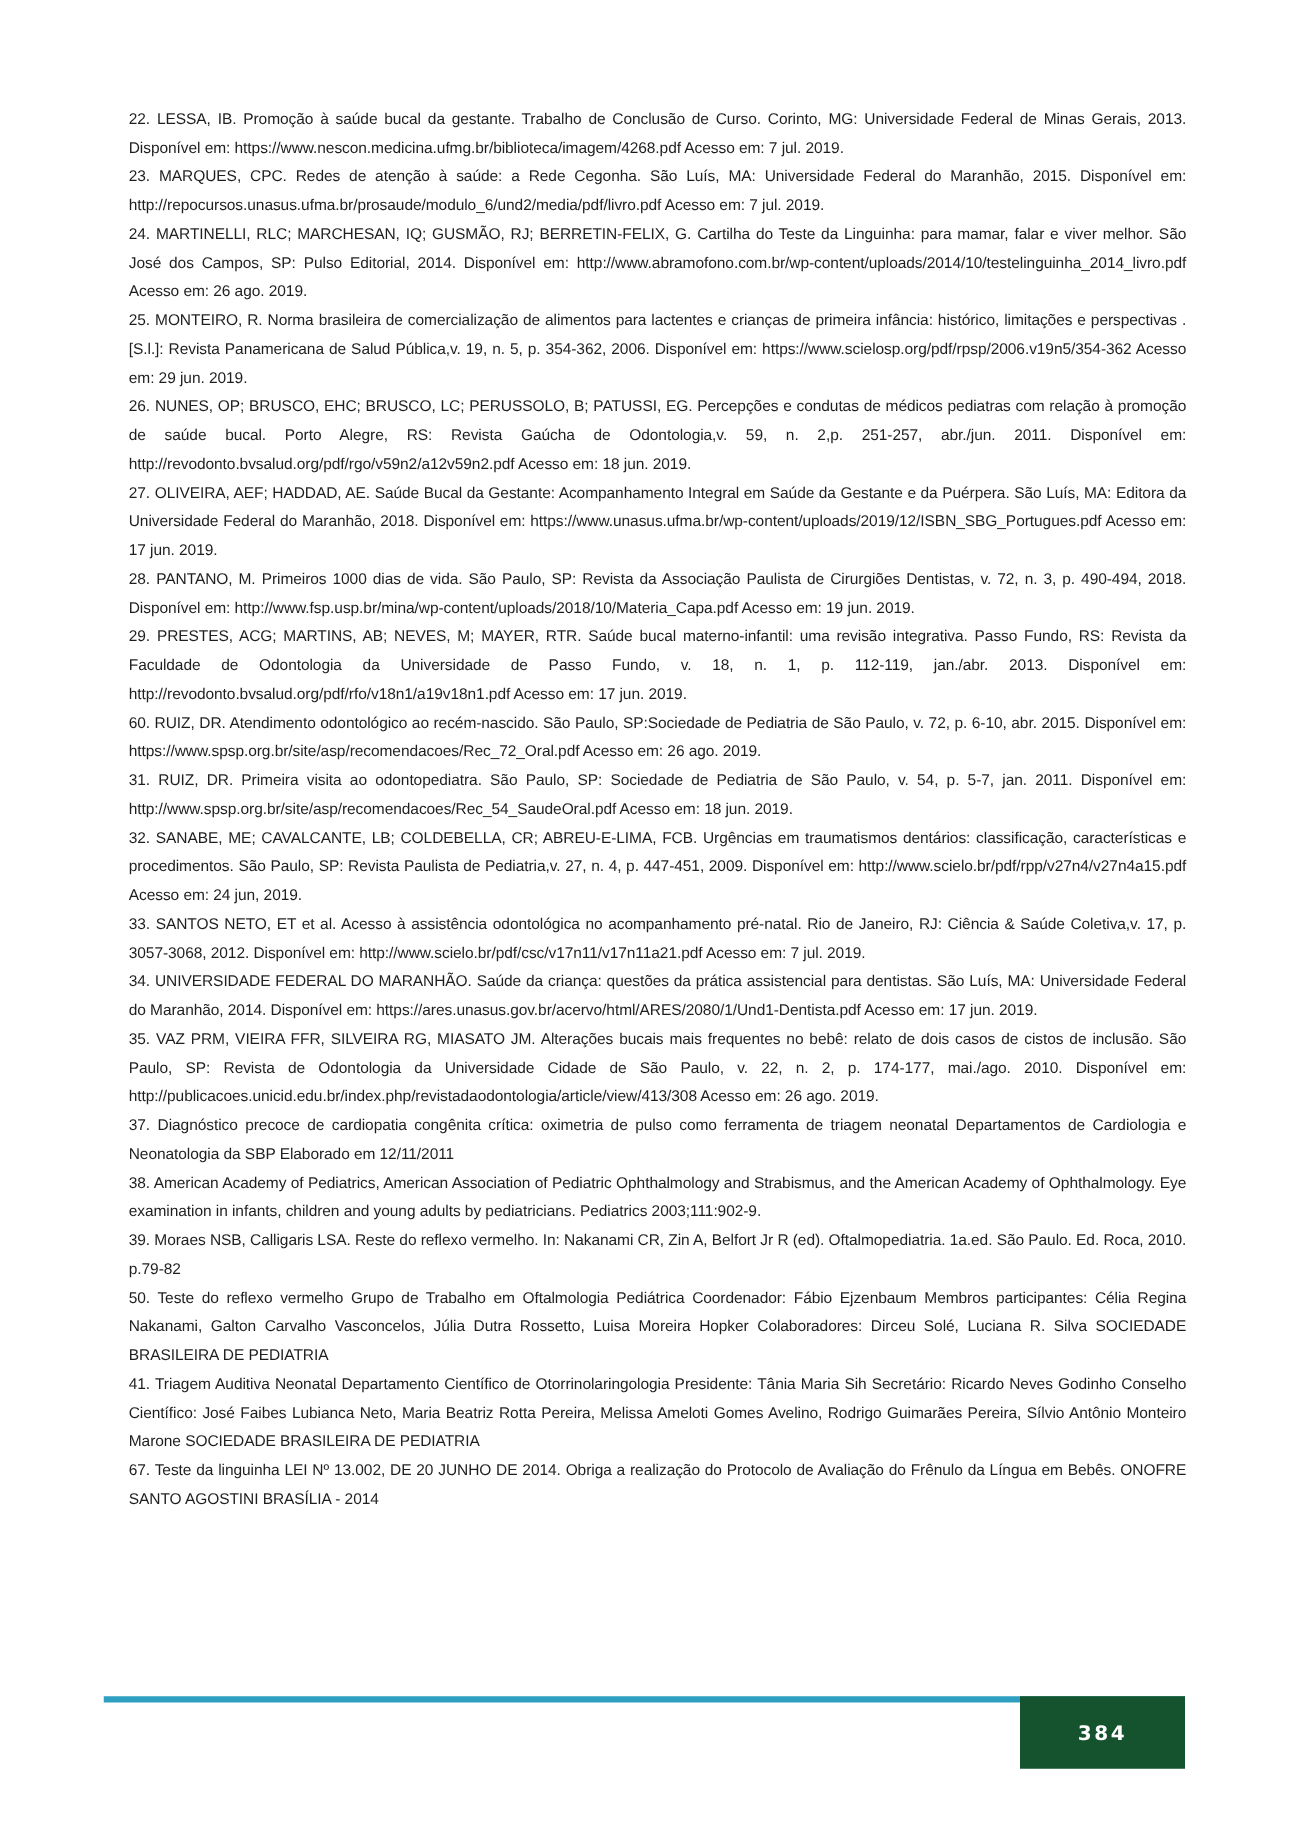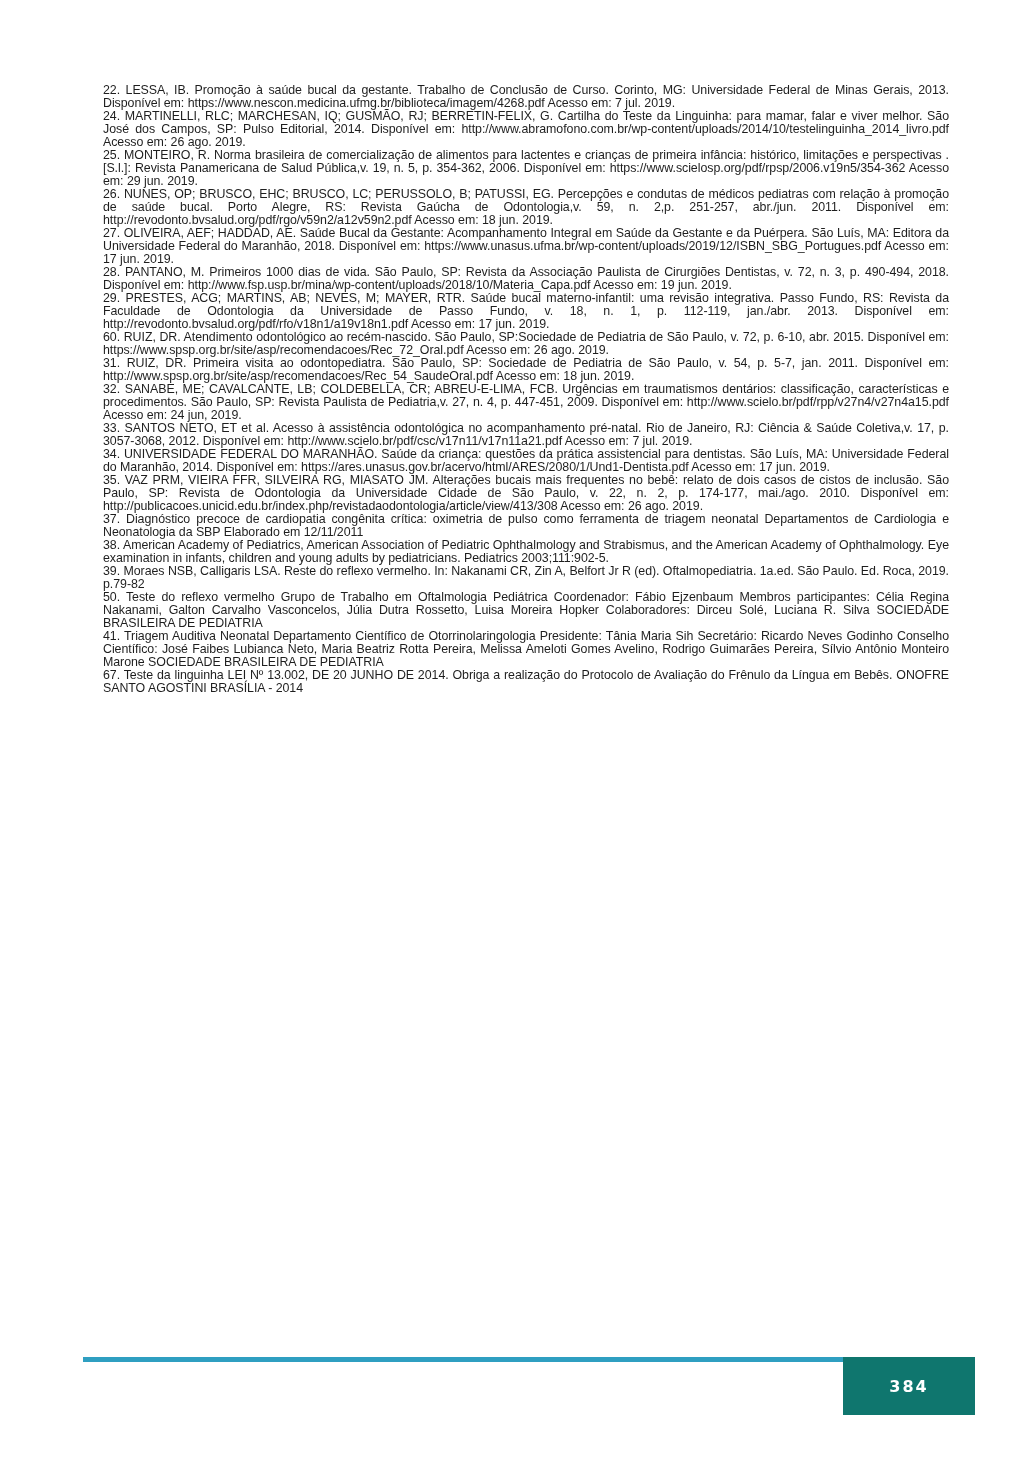--- a/index.html
+++ b/index.html
@@ -17,21 +17,21 @@
     }
     .page-content {
       position: absolute;
       left: 103px;
       top: 84px;
       width: 846px;
     }
     .ref {
       margin: 0;
       font-size: 12.4px;
-      line-height: 13px;
+      line-height: 23px;
       text-align: justify;
       letter-spacing: -0.05px;
       word-spacing: 0px;
     }
     .footer-bar {
       position: absolute;
       left: 83px;
       top: 1357px;
       width: 865px;
       height: 5px;
@@ -54,36 +54,37 @@
       font-weight: bold;
       font-size: 16px;
       letter-spacing: 2px;
     }
   </style>
 </head>
 <body>
 
 <div class="page-content">
   <p class="ref">22. LESSA, IB. Promoção à saúde bucal da gestante. Trabalho de Conclusão de Curso. Corinto, MG: Universidade Federal de Minas Gerais, 2013. Disponível em: https://www.nescon.medicina.ufmg.br/biblioteca/imagem/4268.pdf Acesso em: 7 jul. 2019.</p>
+  <p class="ref">23. MARQUES, CPC. Redes de atenção à saúde: a Rede Cegonha. São Luís, MA: Universidade Federal do Maranhão, 2015. Disponível em: http://repocursos.unasus.ufma.br/prosaude/modulo_6/und2/media/pdf/livro.pdf Acesso em: 7 jul. 2019.</p>
   <p class="ref">24. MARTINELLI, RLC; MARCHESAN, IQ; GUSMÃO, RJ; BERRETIN-FELIX, G. Cartilha do Teste da Linguinha: para mamar, falar e viver melhor. São José dos Campos, SP: Pulso Editorial, 2014. Disponível em: http://www.abramofono.com.br/wp-content/uploads/2014/10/testelinguinha_2014_livro.pdf Acesso em: 26 ago. 2019.</p>
   <p class="ref">25. MONTEIRO, R. Norma brasileira de comercialização de alimentos para lactentes e crianças de primeira infância: histórico, limitações e perspectivas . [S.l.]: Revista Panamericana de Salud Pública,v. 19, n. 5, p. 354-362, 2006. Disponível em: https://www.scielosp.org/pdf/rpsp/2006.v19n5/354-362 Acesso em: 29 jun. 2019.</p>
   <p class="ref">26. NUNES, OP; BRUSCO, EHC; BRUSCO, LC; PERUSSOLO, B; PATUSSI, EG. Percepções e condutas de médicos pediatras com relação à promoção de saúde bucal. Porto Alegre, RS: Revista Gaúcha de Odontologia,v. 59, n. 2,p. 251-257, abr./jun. 2011. Disponível em: http://revodonto.bvsalud.org/pdf/rgo/v59n2/a12v59n2.pdf Acesso em: 18 jun. 2019.</p>
   <p class="ref">27. OLIVEIRA, AEF; HADDAD, AE. Saúde Bucal da Gestante: Acompanhamento Integral em Saúde da Gestante e da Puérpera. São Luís, MA: Editora da Universidade Federal do Maranhão, 2018. Disponível em: https://www.unasus.ufma.br/wp-content/uploads/2019/12/ISBN_SBG_Portugues.pdf Acesso em: 17 jun. 2019.</p>
   <p class="ref">28. PANTANO, M. Primeiros 1000 dias de vida. São Paulo, SP: Revista da Associação Paulista de Cirurgiões Dentistas, v. 72, n. 3, p. 490-494, 2018. Disponível em: http://www.fsp.usp.br/mina/wp-content/uploads/2018/10/Materia_Capa.pdf Acesso em: 19 jun. 2019.</p>
   <p class="ref">29. PRESTES, ACG; MARTINS, AB; NEVES, M; MAYER, RTR. Saúde bucal materno-infantil: uma revisão integrativa. Passo Fundo, RS: Revista da Faculdade de Odontologia da Universidade de Passo Fundo, v. 18, n. 1, p. 112-119, jan./abr. 2013. Disponível em: http://revodonto.bvsalud.org/pdf/rfo/v18n1/a19v18n1.pdf Acesso em: 17 jun. 2019.</p>
   <p class="ref">60. RUIZ, DR. Atendimento odontológico ao recém-nascido. São Paulo, SP:Sociedade de Pediatria de São Paulo, v. 72, p. 6-10, abr. 2015. Disponível em: https://www.spsp.org.br/site/asp/recomendacoes/Rec_72_Oral.pdf Acesso em: 26 ago. 2019.</p>
   <p class="ref">31. RUIZ, DR. Primeira visita ao odontopediatra. São Paulo, SP: Sociedade de Pediatria de São Paulo, v. 54, p. 5-7, jan. 2011. Disponível em: http://www.spsp.org.br/site/asp/recomendacoes/Rec_54_SaudeOral.pdf Acesso em: 18 jun. 2019.</p>
   <p class="ref">32. SANABE, ME; CAVALCANTE, LB; COLDEBELLA, CR; ABREU-E-LIMA, FCB. Urgências em traumatismos dentários: classificação, características e procedimentos. São Paulo, SP: Revista Paulista de Pediatria,v. 27, n. 4, p. 447-451, 2009. Disponível em: http://www.scielo.br/pdf/rpp/v27n4/v27n4a15.pdf Acesso em: 24 jun, 2019.</p>
   <p class="ref">33. SANTOS NETO, ET et al. Acesso à assistência odontológica no acompanhamento pré-natal. Rio de Janeiro, RJ: Ciência &amp; Saúde Coletiva,v. 17, p. 3057-3068, 2012. Disponível em: http://www.scielo.br/pdf/csc/v17n11/v17n11a21.pdf Acesso em: 7 jul. 2019.</p>
   <p class="ref">34. UNIVERSIDADE FEDERAL DO MARANHÃO. Saúde da criança: questões da prática assistencial para dentistas. São Luís, MA: Universidade Federal do Maranhão, 2014. Disponível em: https://ares.unasus.gov.br/acervo/html/ARES/2080/1/Und1-Dentista.pdf Acesso em: 17 jun. 2019.</p>
   <p class="ref">35. VAZ PRM, VIEIRA FFR, SILVEIRA RG, MIASATO JM. Alterações bucais mais frequentes no bebê: relato de dois casos de cistos de inclusão. São Paulo, SP: Revista de Odontologia da Universidade Cidade de São Paulo, v. 22, n. 2, p. 174-177, mai./ago. 2010. Disponível em: http://publicacoes.unicid.edu.br/index.php/revistadaodontologia/article/view/413/308 Acesso em: 26 ago. 2019.</p>
   <p class="ref">37. Diagnóstico precoce de cardiopatia congênita crítica: oximetria de pulso como ferramenta de triagem neonatal Departamentos de Cardiologia e Neonatologia da SBP Elaborado em 12/11/2011</p>
-  <p class="ref">38.  American Academy of Pediatrics, American Association of Pediatric Ophthalmology and Strabismus, and the American Academy of Ophthalmology. Eye examination in infants, children and young adults by pediatricians. Pediatrics 2003;111:902-5.</p>
-  <p class="ref">39. Moraes NSB, Calligaris LSA. Reste do reflexo vermelho. In: Nakanami CR, Zin A, Belfort Jr R (ed). Oftalmopediatria. 1a.ed. São Paulo. Ed. Roca, 2019. p.79-82</p>
+  <p class="ref">38.  American Academy of Pediatrics, American Association of Pediatric Ophthalmology and Strabismus, and the American Academy of Ophthalmology. Eye examination in infants, children and young adults by pediatricians. Pediatrics 2003;111:902-9.</p>
+  <p class="ref">39. Moraes NSB, Calligaris LSA. Reste do reflexo vermelho. In: Nakanami CR, Zin A, Belfort Jr R (ed). Oftalmopediatria. 1a.ed. São Paulo. Ed. Roca, 2010. p.79-82</p>
   <p class="ref">50. Teste do reflexo vermelho Grupo de Trabalho em Oftalmologia Pediátrica Coordenador: Fábio Ejzenbaum Membros participantes: Célia Regina Nakanami, Galton Carvalho Vasconcelos, Júlia Dutra Rossetto, Luisa Moreira Hopker Colaboradores: Dirceu Solé, Luciana R. Silva SOCIEDADE BRASILEIRA DE PEDIATRIA</p>
   <p class="ref">41. Triagem Auditiva Neonatal Departamento Científico de Otorrinolaringologia Presidente: Tânia Maria Sih Secretário: Ricardo Neves Godinho Conselho Científico: José Faibes Lubianca Neto, Maria Beatriz Rotta Pereira, Melissa Ameloti Gomes Avelino, Rodrigo Guimarães Pereira, Sílvio Antônio Monteiro Marone SOCIEDADE BRASILEIRA DE PEDIATRIA</p>
   <p class="ref">67. Teste da linguinha LEI Nº 13.002, DE 20 JUNHO DE 2014. Obriga a realização do Protocolo de Avaliação do Frênulo da Língua em Bebês. ONOFRE SANTO AGOSTINI BRASÍLIA - 2014</p>
 </div>
 
 <div class="footer-bar" style="background: rgb(47, 159, 193);"></div>
-<div class="page-number-box" style="background: #0f766e; margin-left: 27px;">
+<div class="page-number-box" style="background: #14532d;">
   <span class="page-number">384</span>
 </div>
 
 </body></html>

